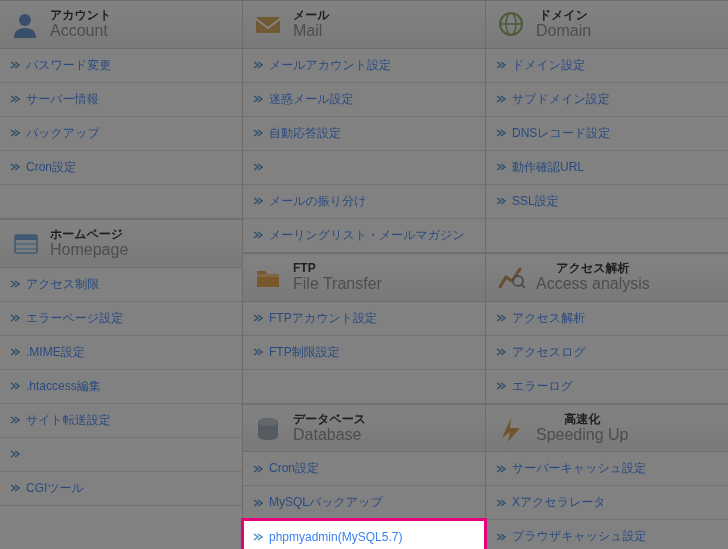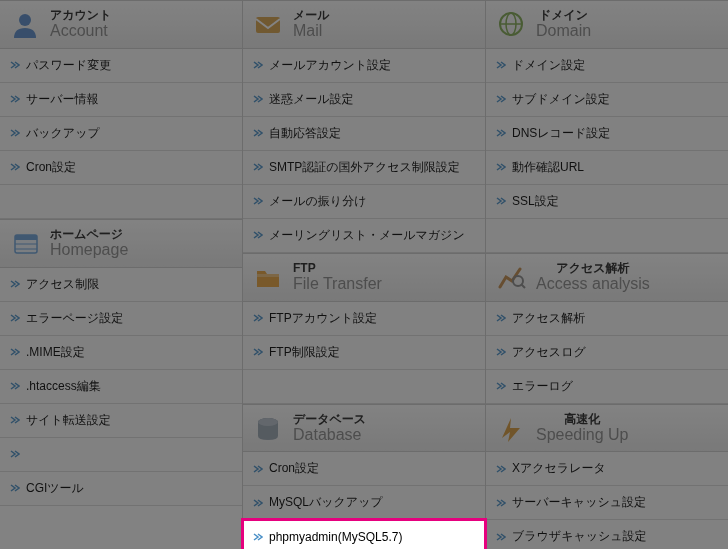--- a/index.html
+++ b/index.html
@@ -55,21 +55,21 @@
     font-size: 16px; color: #888;
   }
 
   .item {
     display: flex;
     align-items: center;
     gap: 6px;
     padding: 8px 10px;
     border-bottom: 1px solid #d9d9d9;
     font-size: 12px;
-    color: #000000;
+    color: #3b82f6;
     background: #fbfbfb;
     min-height: 34px;
   }
   .item .bullet {
     width: 10px; height: 10px;
     display: inline-flex; align-items: center; justify-content: center;
   }
   .item .bullet svg { display: block; }
 
   .spacer {
@@ -290,21 +290,20 @@
           </svg>
         </span>
         <span>自動応答設定</span>
       </div>
       <div class="item">
         <span class="bullet">
           <svg width="10" height="8" viewBox="0 0 10 8">
             <use href="#svg-bullet"></use>
           </svg>
         </span>
-        <span>SMTP認証の国外アクセス制限設定</span>
       </div>
       <div class="item">
         <span class="bullet">
           <svg width="10" height="8" viewBox="0 0 10 8">
             <use href="#svg-bullet"></use>
           </svg>
         </span>
         <span>メールの振り分け</span>
       </div>
       <div class="item">
@@ -477,29 +476,29 @@
           <span class="title-ja">高速化</span>
           <span class="title-en">Speeding Up</span>
         </div>
       </div>
       <div class="item">
         <span class="bullet">
           <svg width="10" height="8" viewBox="0 0 10 8">
             <use href="#svg-bullet"></use>
           </svg>
         </span>
+        <span>サーバーキャッシュ設定</span>
+      </div>
+      <div class="item">
+        <span class="bullet">
+          <svg width="10" height="8" viewBox="0 0 10 8">
+            <use href="#svg-bullet"></use>
+          </svg>
+        </span>
         <span>Xアクセラレータ</span>
-      </div>
-      <div class="item">
-        <span class="bullet">
-          <svg width="10" height="8" viewBox="0 0 10 8">
-            <use href="#svg-bullet"></use>
-          </svg>
-        </span>
-        <span>サーバーキャッシュ設定</span>
       </div>
       <div class="item">
         <span class="bullet">
           <svg width="10" height="8" viewBox="0 0 10 8">
             <use href="#svg-bullet"></use>
           </svg>
         </span>
         <span>ブラウザキャッシュ設定</span>
       </div>
     </div>

